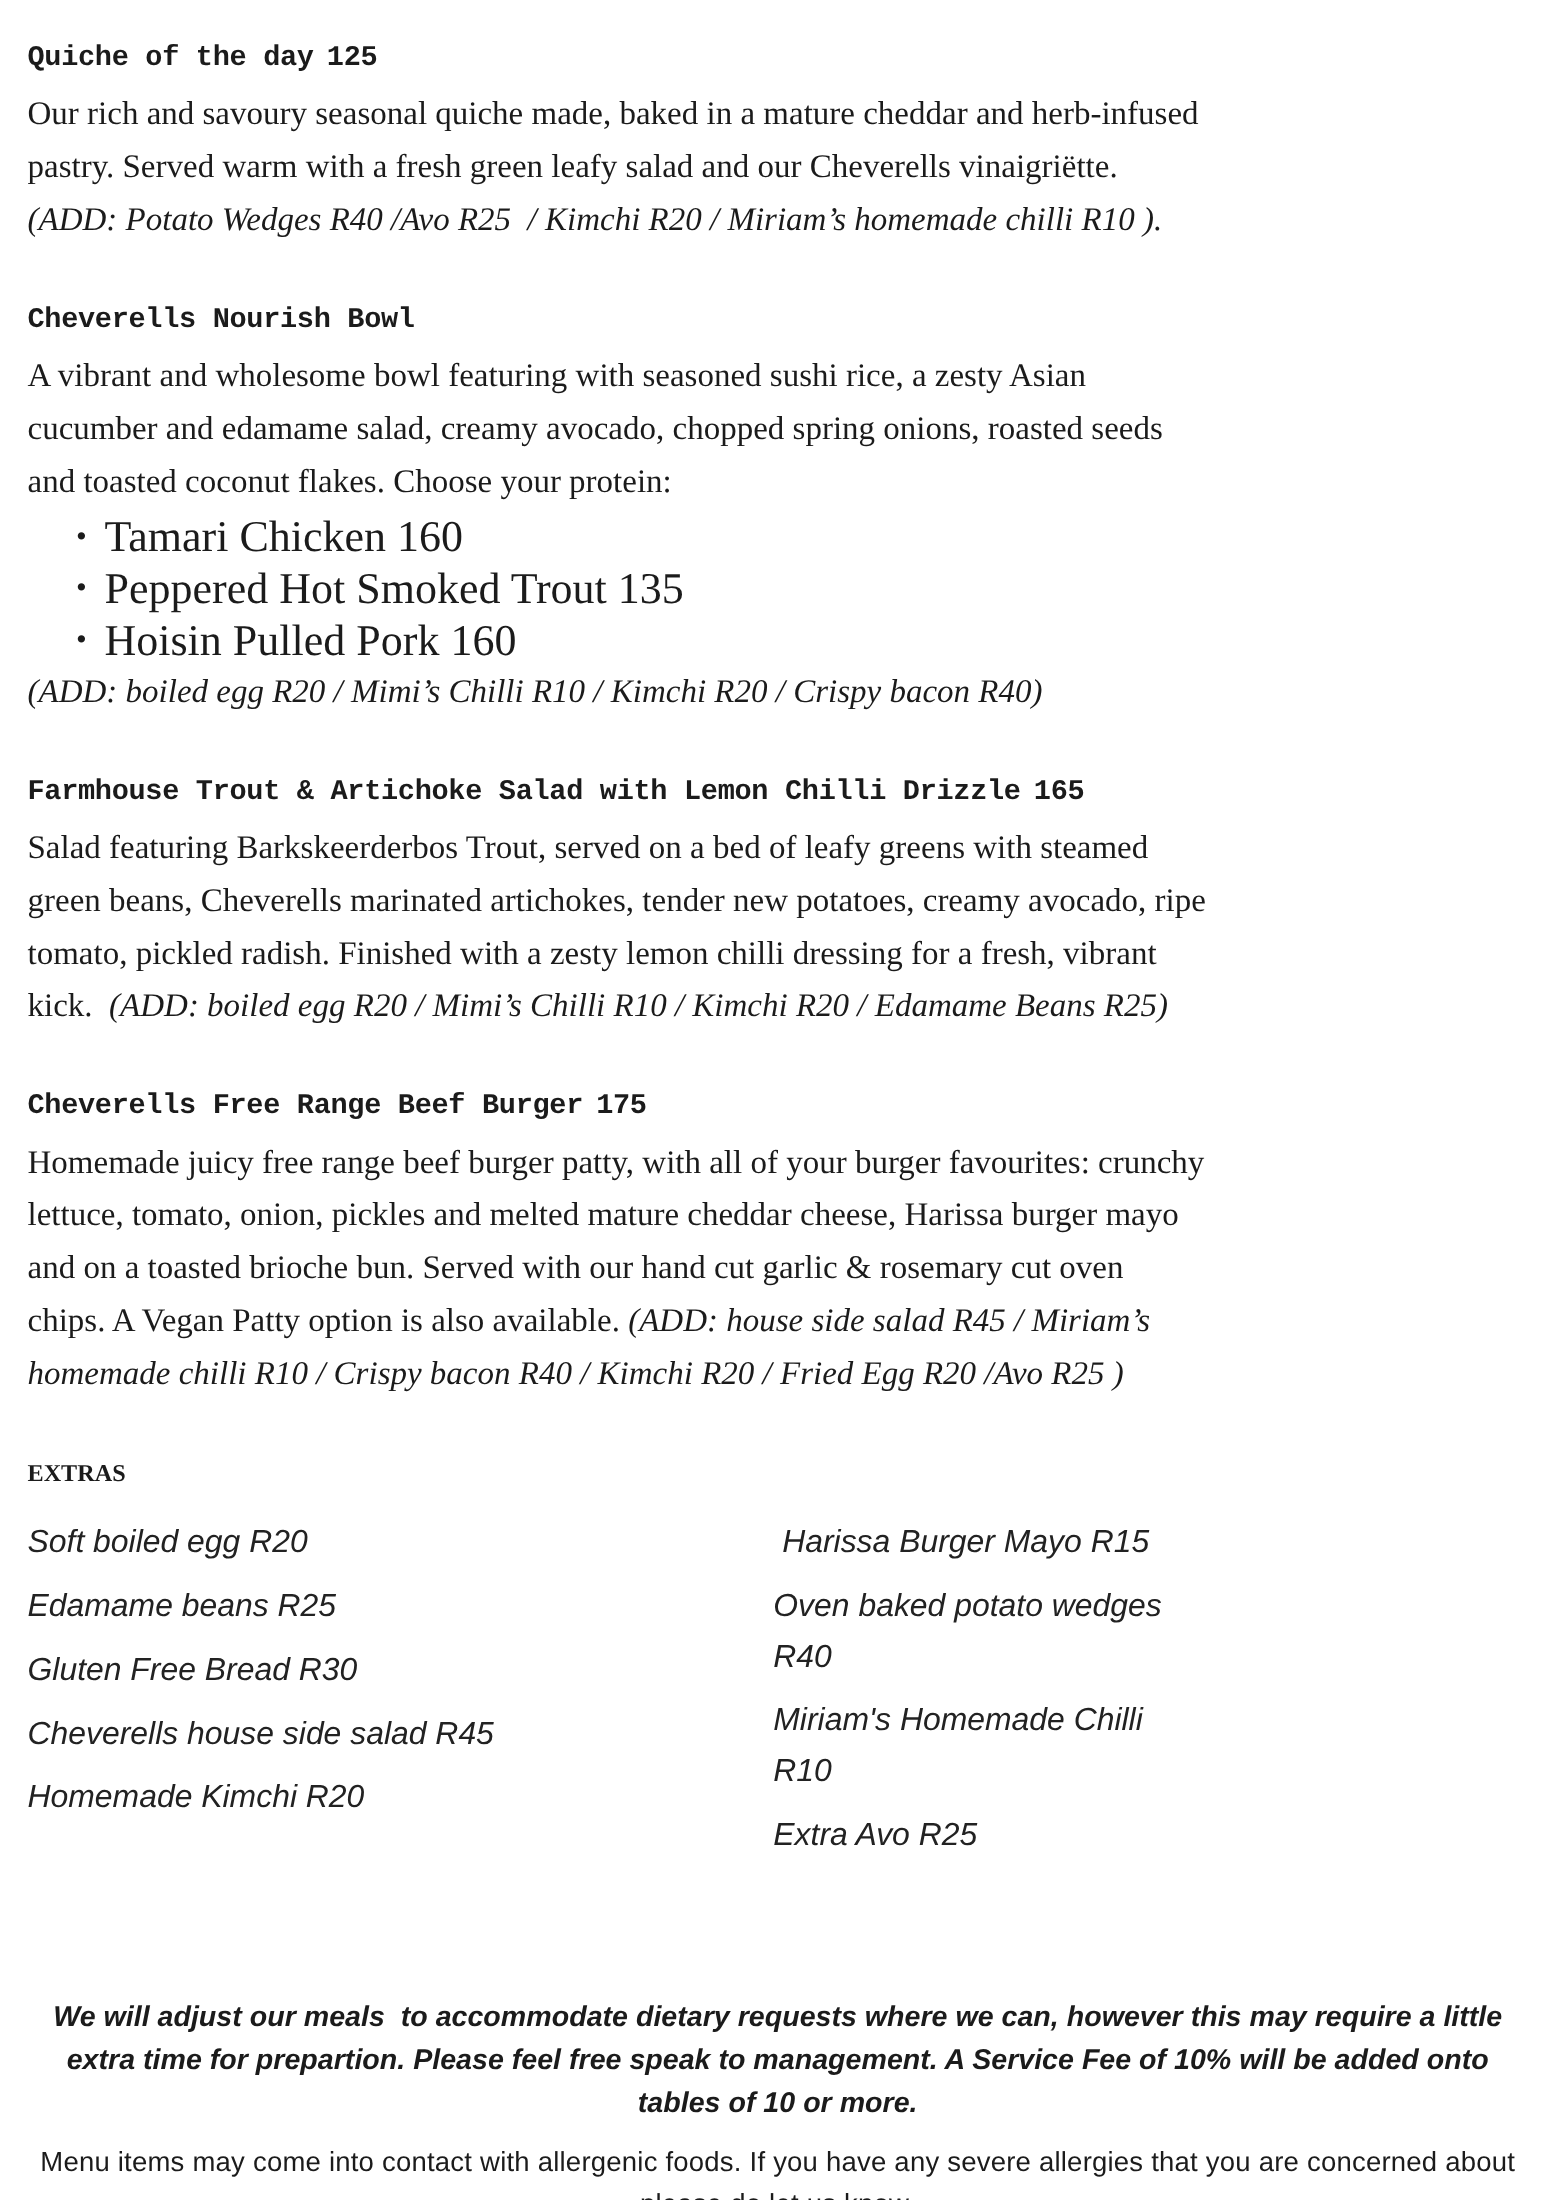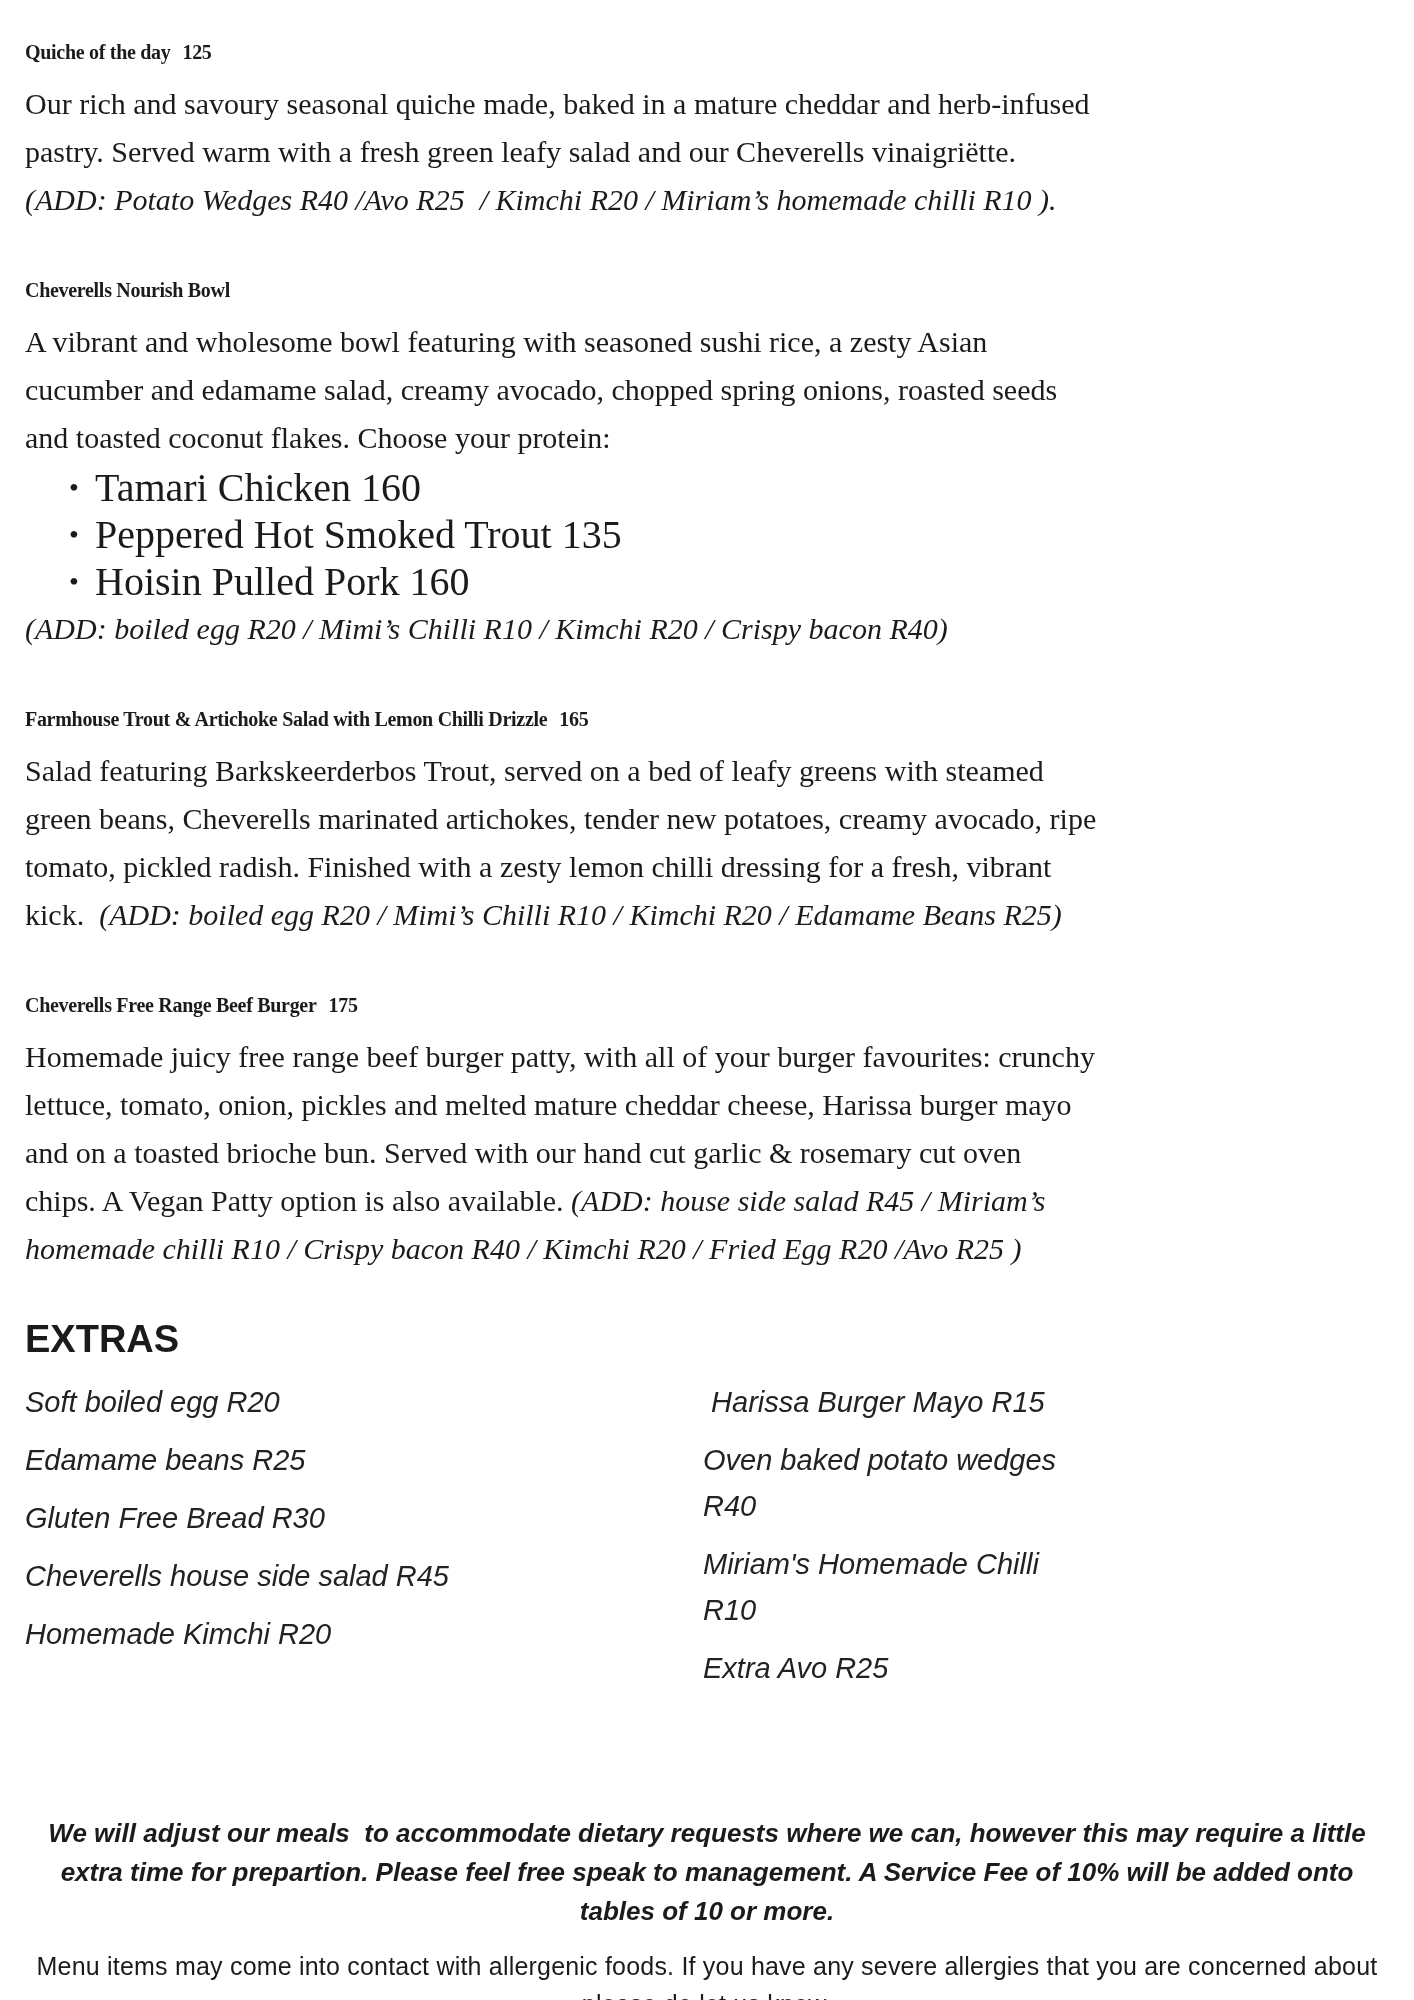--- a/index.html
+++ b/index.html
@@ -14,23 +14,23 @@
     position: relative;
     box-sizing: border-box;
     width: 1414px; height: 2000px;
     padding: 34px 25px 0 25px;
   }
   .content { width: 1072px; }
 
   section.menu-item { margin: 0 0 48px 0; }
   .item-heading {
     margin: 0 0 10px 0;
-    font-family: Liberation Serif, serif;
+    font-family: Liberation Mono, monospace;
     font-weight: 700;
-    font-size: 20px;
+    font-size: 26px;
     line-height: 36px;
     letter-spacing: -0.3px;
     white-space: pre-wrap;
   }
   .item-heading .price { margin-left: 12px; }
   .desc {
     margin: 0;
     font-size: 30px;
     line-height: 48px;
     white-space: pre-wrap;
@@ -51,23 +51,23 @@
     position: absolute;
     left: 44px;
     top: 0;
     font-size: 28px;
   }
   .addons { margin: 0; font-size: 30px; line-height: 48px; white-space: pre-wrap; }
 
   section.extras { margin-top: 14px; }
   .extras-heading {
     margin: 0 0 10px 0;
-    font-family: Liberation Sans, sans-serif;
+    font-family: Liberation Serif, serif;
     font-weight: 700;
-    font-size: 38px;
+    font-size: 22px;
     line-height: 36px;
   }
   .extras-columns { display: flex; }
   .extras-col {
     font-family: "Liberation Sans", sans-serif;
     font-style: italic;
     font-size: 29px;
     line-height: 46px;
     color: #222;
   }

